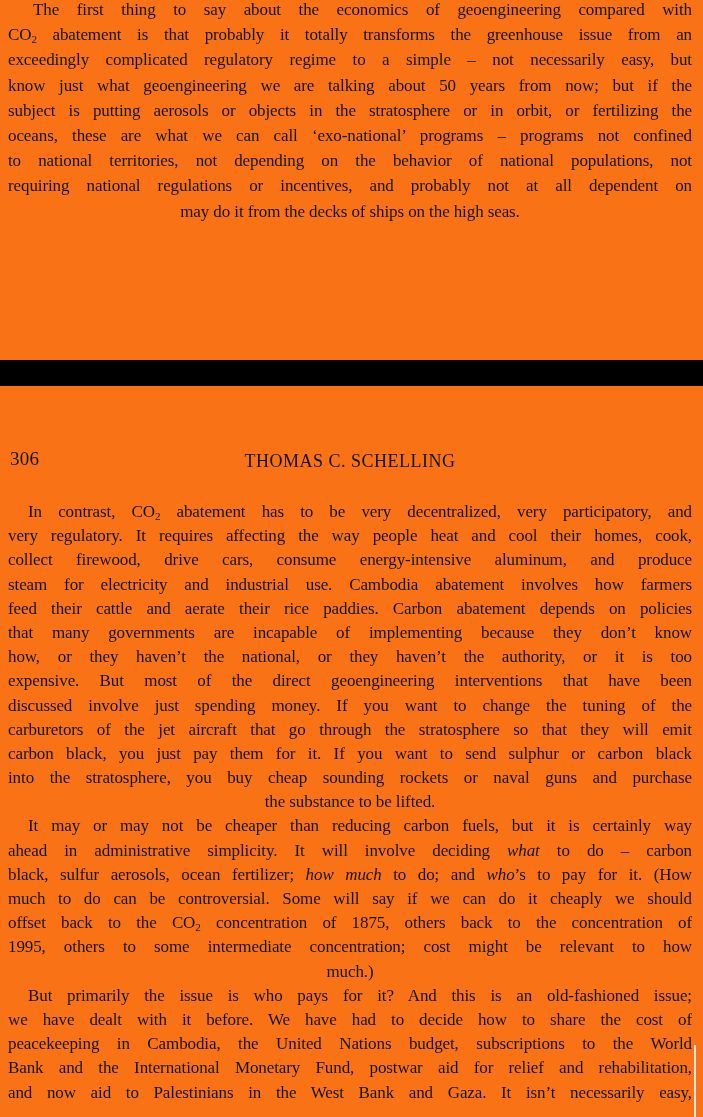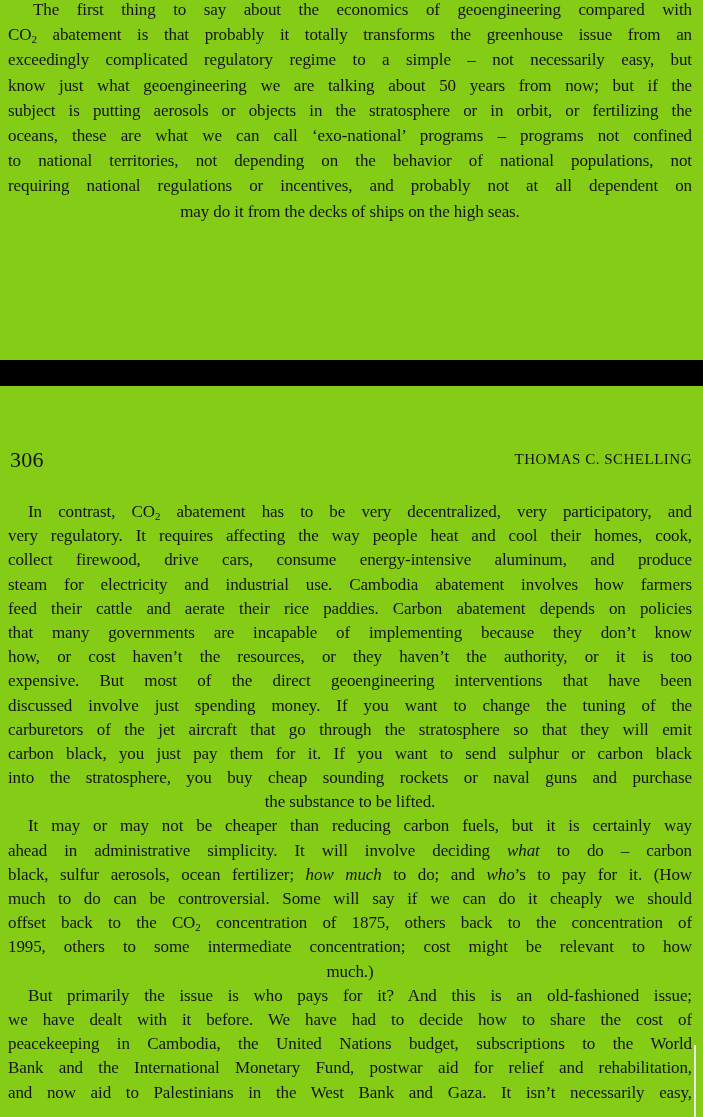--- a/index.html
+++ b/index.html
@@ -1,20 +1,20 @@
 <!DOCTYPE html>
 <html><head>
 <meta charset="utf-8">
 <style>
   html, body { margin: 0; padding: 0; background: #ffffff; }
   .page {
     position: relative;
     width: 703px;
     height: 1117px;
-    background: #84cc16;
+    background: #f97316;
     overflow: hidden;
     font-family: "Liberation Serif", "DejaVu Serif", serif;
     color: #141414;
   }
   .text-block {
     position: absolute;
     left: 8px;
     width: 684px;
     font-size: 17px;
   }
@@ -43,31 +43,31 @@
     left: 0;
     top: 360px;
     width: 703px;
     height: 26px;
     background: #000000;
   }
   .page-num {
     position: absolute;
     left: 10px;
     top: 449px;
-    font-size: 22px;
+    font-size: 19px;
     line-height: 1;
     letter-spacing: 0.2px;
   }
   .running-title {
     position: absolute;
     left: 8px;
     top: 452px;
     width: 684px;
-    text-align: right;
-    font-size: 15px;
+    text-align: center;
+    font-size: 18px;
     line-height: 1;
     letter-spacing: 0.5px;
   }
   .scan-artifact-line {
     position: absolute;
     left: 694px;
     top: 1045px;
     width: 2px;
     height: 72px;
     background: #e6e6e6;
@@ -99,21 +99,21 @@
   <span class="running-title">THOMAS C. SCHELLING</span>
 
   <section class="text-block block-b">
       <div class="para">
         <div class="line first">In contrast, CO<sub>2</sub> abatement has to be very decentralized, very participatory, and</div>
         <div class="line">very regulatory. It requires affecting the way people heat and cool their homes, cook,</div>
         <div class="line">collect firewood, drive cars, consume energy-intensive aluminum, and produce</div>
         <div class="line">steam for electricity and industrial use. Cambodia abatement involves how farmers</div>
         <div class="line">feed their cattle and aerate their rice paddies. Carbon abatement depends on policies</div>
         <div class="line">that many governments are incapable of implementing because they don’t know</div>
-        <div class="line">how, or cost haven’t the resources, or they haven’t the authority, or it is too</div>
+        <div class="line">how, or they haven’t the national, or they haven’t the authority, or it is too</div>
         <div class="line">expensive. But most of the direct geoengineering interventions that have been</div>
         <div class="line">discussed involve just spending money. If you want to change the tuning of the</div>
         <div class="line">carburetors of the jet aircraft that go through the stratosphere so that they will emit</div>
         <div class="line">carbon black, you just pay them for it. If you want to send sulphur or carbon black</div>
         <div class="line">into the stratosphere, you buy cheap sounding rockets or naval guns and purchase</div>
         <div class="line last">the substance to be lifted.</div>
       </div>
       <div class="para">
         <div class="line first">It may or may not be cheaper than reducing carbon fuels, but it is certainly way</div>
         <div class="line">ahead in administrative simplicity. It will involve deciding <i>what</i> to do – carbon</div>

